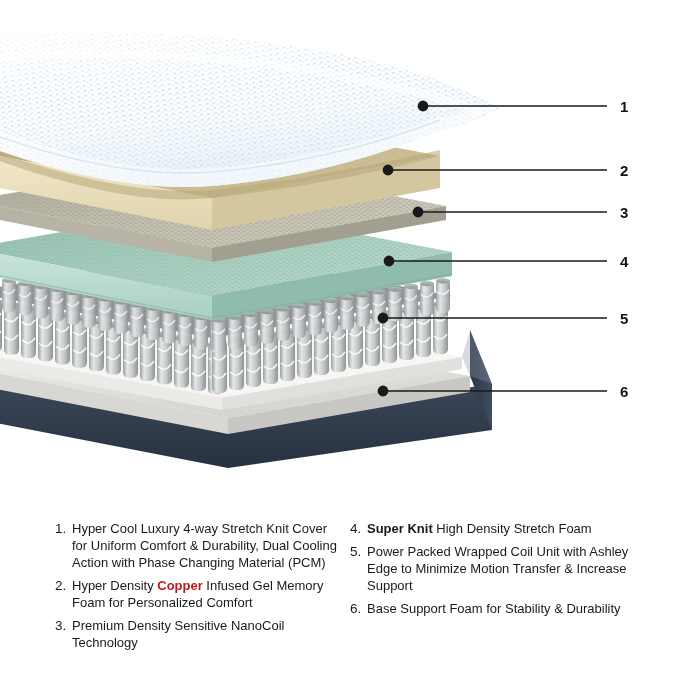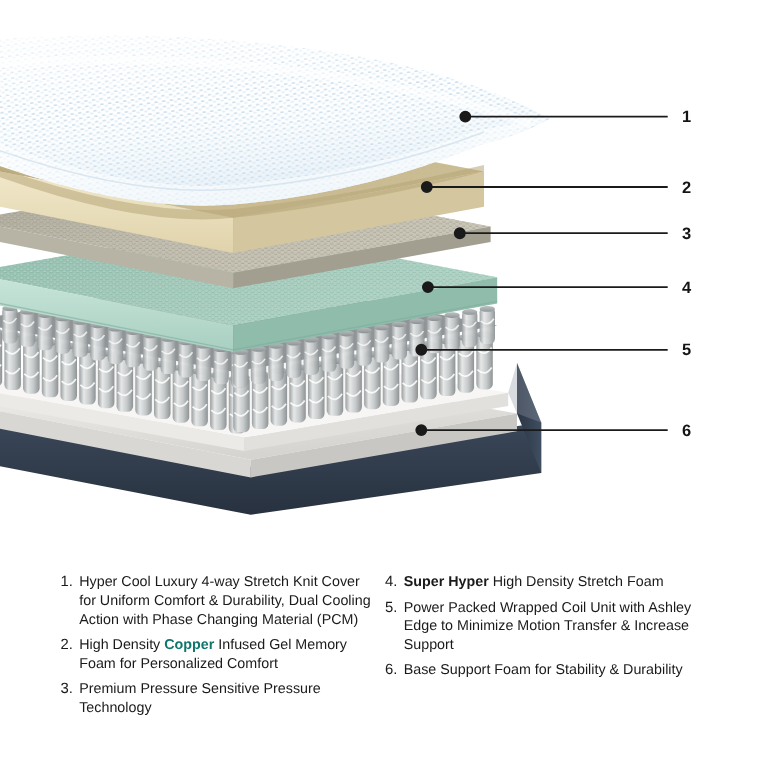--- a/index.html
+++ b/index.html
@@ -33,21 +33,21 @@
     margin-bottom:6px;
   }
   .num{
     flex:0 0 auto;width:17px;text-align:left;
     font-size:13.5px;line-height:17px;color:#1a1a1a;
   }
   .txt{
     flex:1 1 auto;font-size:13px;line-height:17px;color:#1a1a1a;
   }
   .txt b{font-weight:700;}
-  .copper{color:#0f766e;font-weight:700;}
+  .copper{color:#b91c1c;font-weight:700;}
 </style>
 </head>
 <body>
 
 <div id="stage">
 
   <div class="diagram">
     <svg viewBox="0 0 700 510" xmlns="http://www.w3.org/2000/svg">
       <defs>
 
@@ -566,31 +566,31 @@
   </div>
 
   <div class="features">
     <div class="col col-left" id="col-left">
         <div class="item">
           <div class="num">1.</div>
           <div class="txt"><span>Hyper Cool Luxury 4-way Stretch Knit Cover for Uniform Comfort &amp; Durability, Dual Cooling Action with Phase Changing Material (PCM)</span></div>
         </div>
         <div class="item">
           <div class="num">2.</div>
-          <div class="txt"><span>High Density </span><span class="copper">Copper</span><span> Infused Gel Memory Foam for Personalized Comfort</span></div>
+          <div class="txt"><span>Hyper Density </span><span class="copper">Copper</span><span> Infused Gel Memory Foam for Personalized Comfort</span></div>
         </div>
         <div class="item">
           <div class="num">3.</div>
-          <div class="txt"><span>Premium Pressure Sensitive Pressure Technology</span></div>
+          <div class="txt"><span>Premium Density Sensitive NanoCoil Technology</span></div>
         </div>
       </div>
     <div class="col col-right" id="col-right">
         <div class="item">
           <div class="num">4.</div>
-          <div class="txt"><span><b>Super Hyper</b></span><span> High Density Stretch Foam</span></div>
+          <div class="txt"><span><b>Super Knit</b></span><span> High Density Stretch Foam</span></div>
         </div>
         <div class="item">
           <div class="num">5.</div>
           <div class="txt"><span>Power Packed Wrapped Coil Unit with Ashley Edge to Minimize Motion Transfer &amp; Increase Support</span></div>
         </div>
         <div class="item">
           <div class="num">6.</div>
           <div class="txt"><span>Base Support Foam for Stability &amp; Durability</span></div>
         </div>
       </div>

